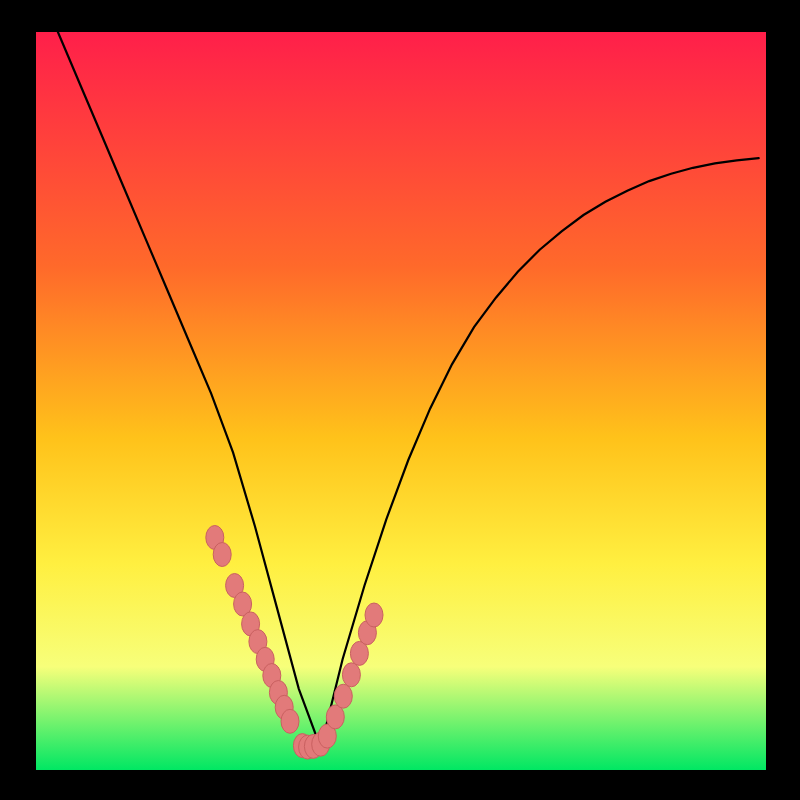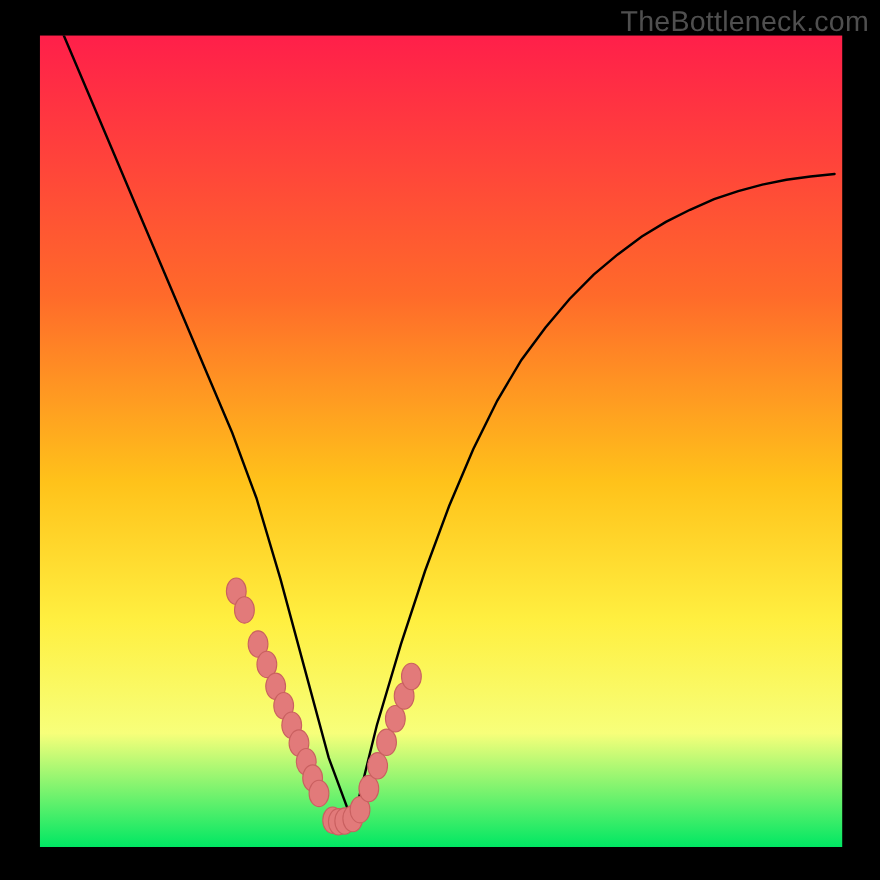--- a/index.html
+++ b/index.html
@@ -75,14 +75,13 @@
           <ellipse cx="291.3" cy="704.1" rx="9" ry="12" fill="#e27a7a" stroke="#c96060" stroke-width="1"></ellipse>
           <ellipse cx="299.3" cy="684.9" rx="9" ry="12" fill="#e27a7a" stroke="#c96060" stroke-width="1"></ellipse>
           <ellipse cx="307.3" cy="664.2" rx="9" ry="12" fill="#e27a7a" stroke="#c96060" stroke-width="1"></ellipse>
           <ellipse cx="315.4" cy="642.8" rx="9" ry="12" fill="#e27a7a" stroke="#c96060" stroke-width="1"></ellipse>
           <ellipse cx="323.4" cy="621.4" rx="9" ry="12" fill="#e27a7a" stroke="#c96060" stroke-width="1"></ellipse>
           <ellipse cx="331.4" cy="600.7" rx="9" ry="12" fill="#e27a7a" stroke="#c96060" stroke-width="1"></ellipse>
           <ellipse cx="338.0" cy="583.0" rx="9" ry="12" fill="#e27a7a" stroke="#c96060" stroke-width="1"></ellipse>
         </g>
     </svg>
   </div>
-  <div class="watermark">TheBottleneck.com</div>
 </div>
 
 </body></html>

